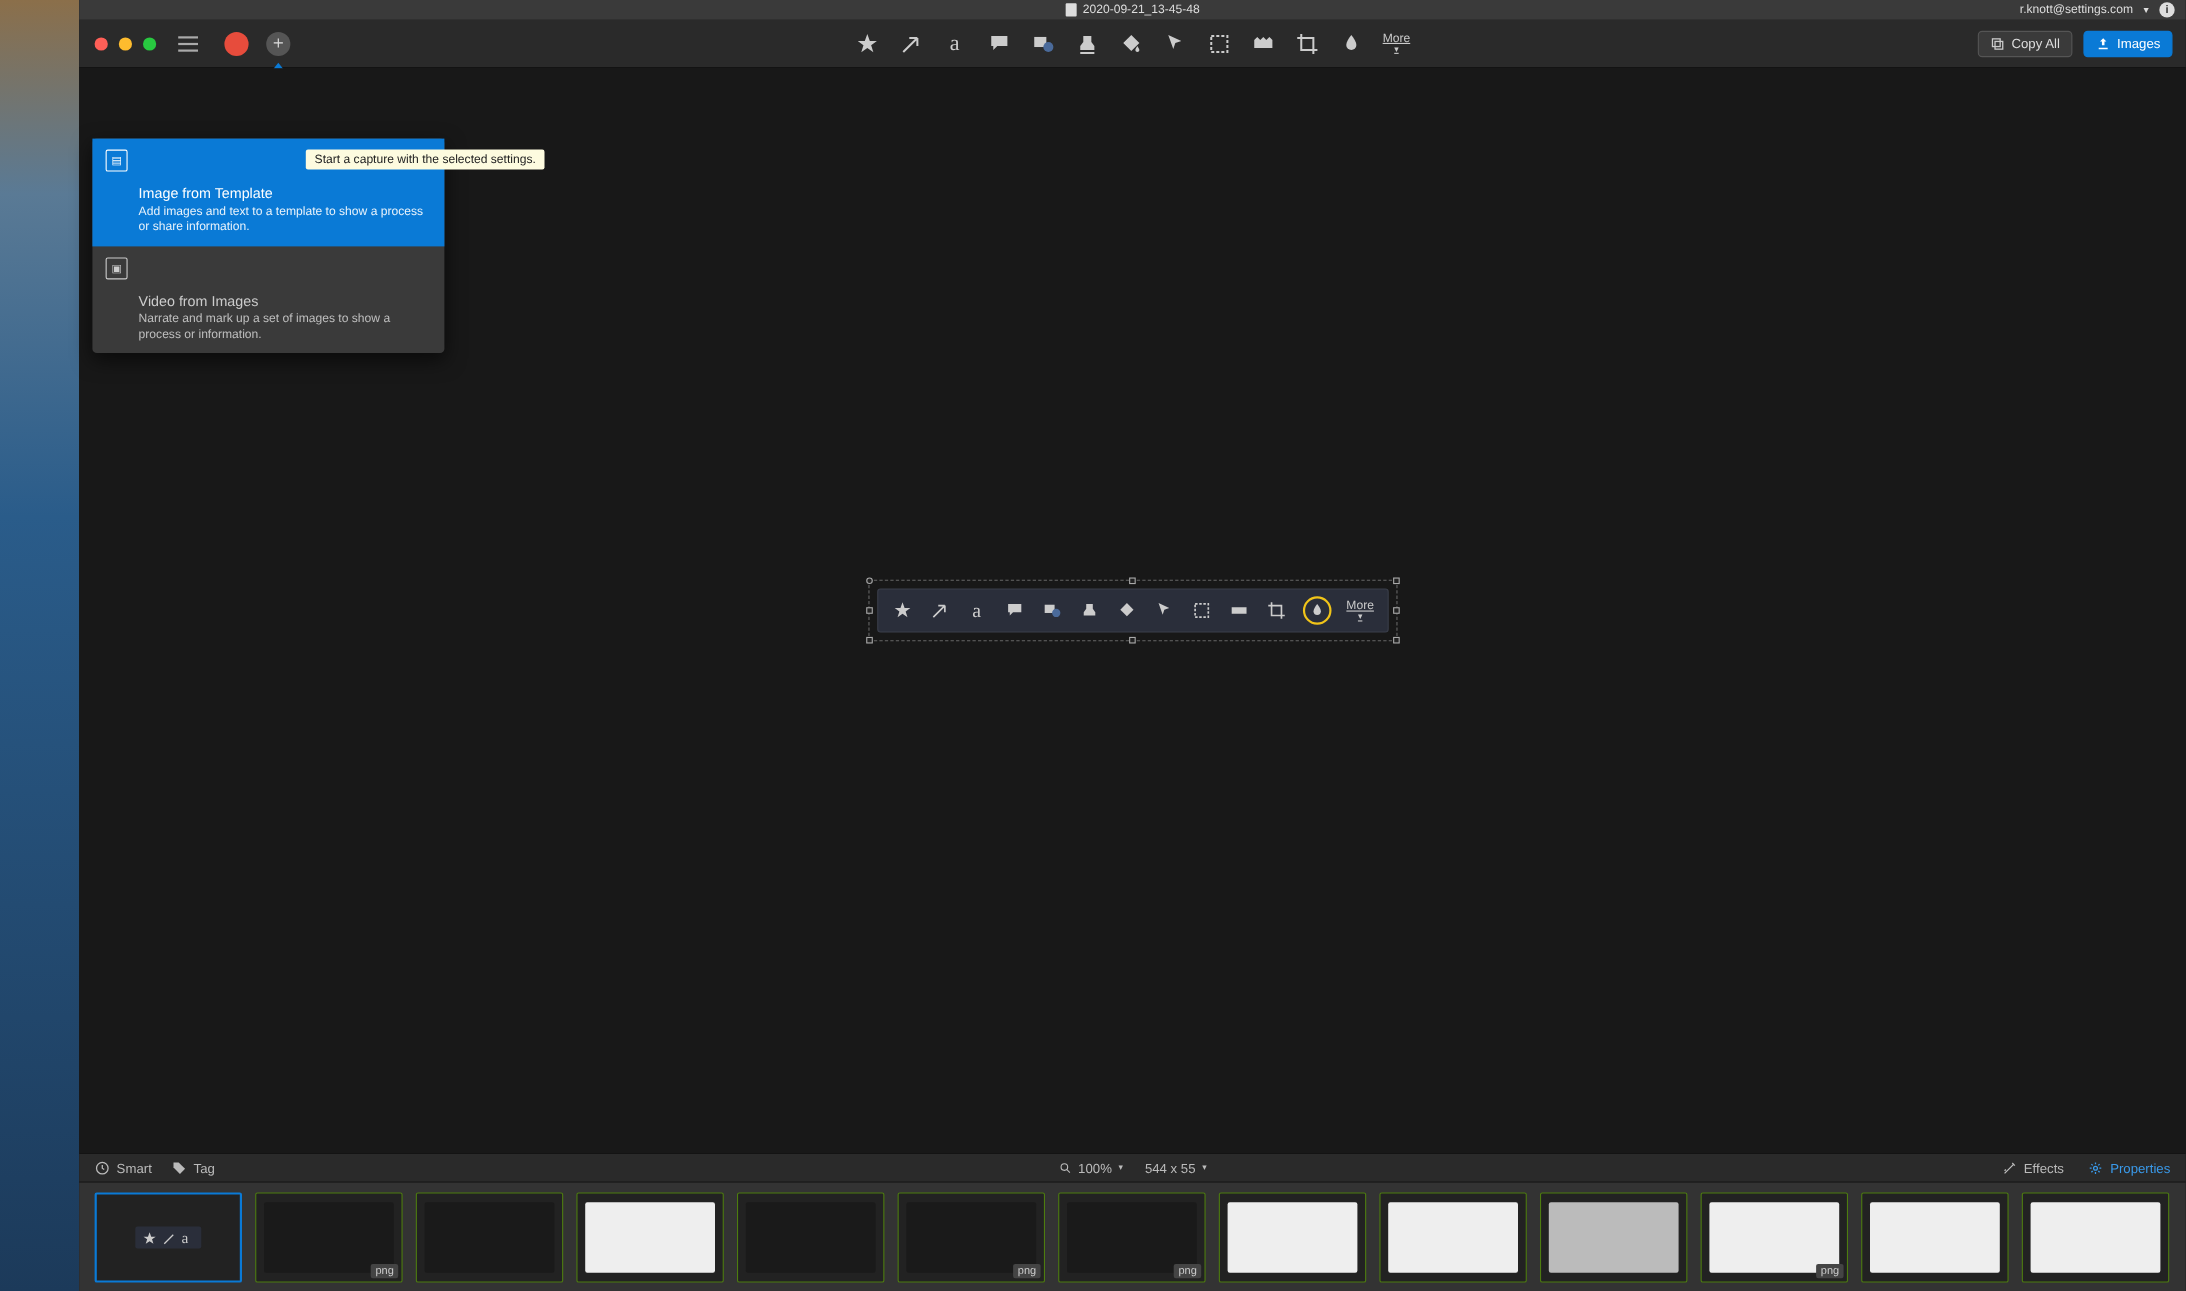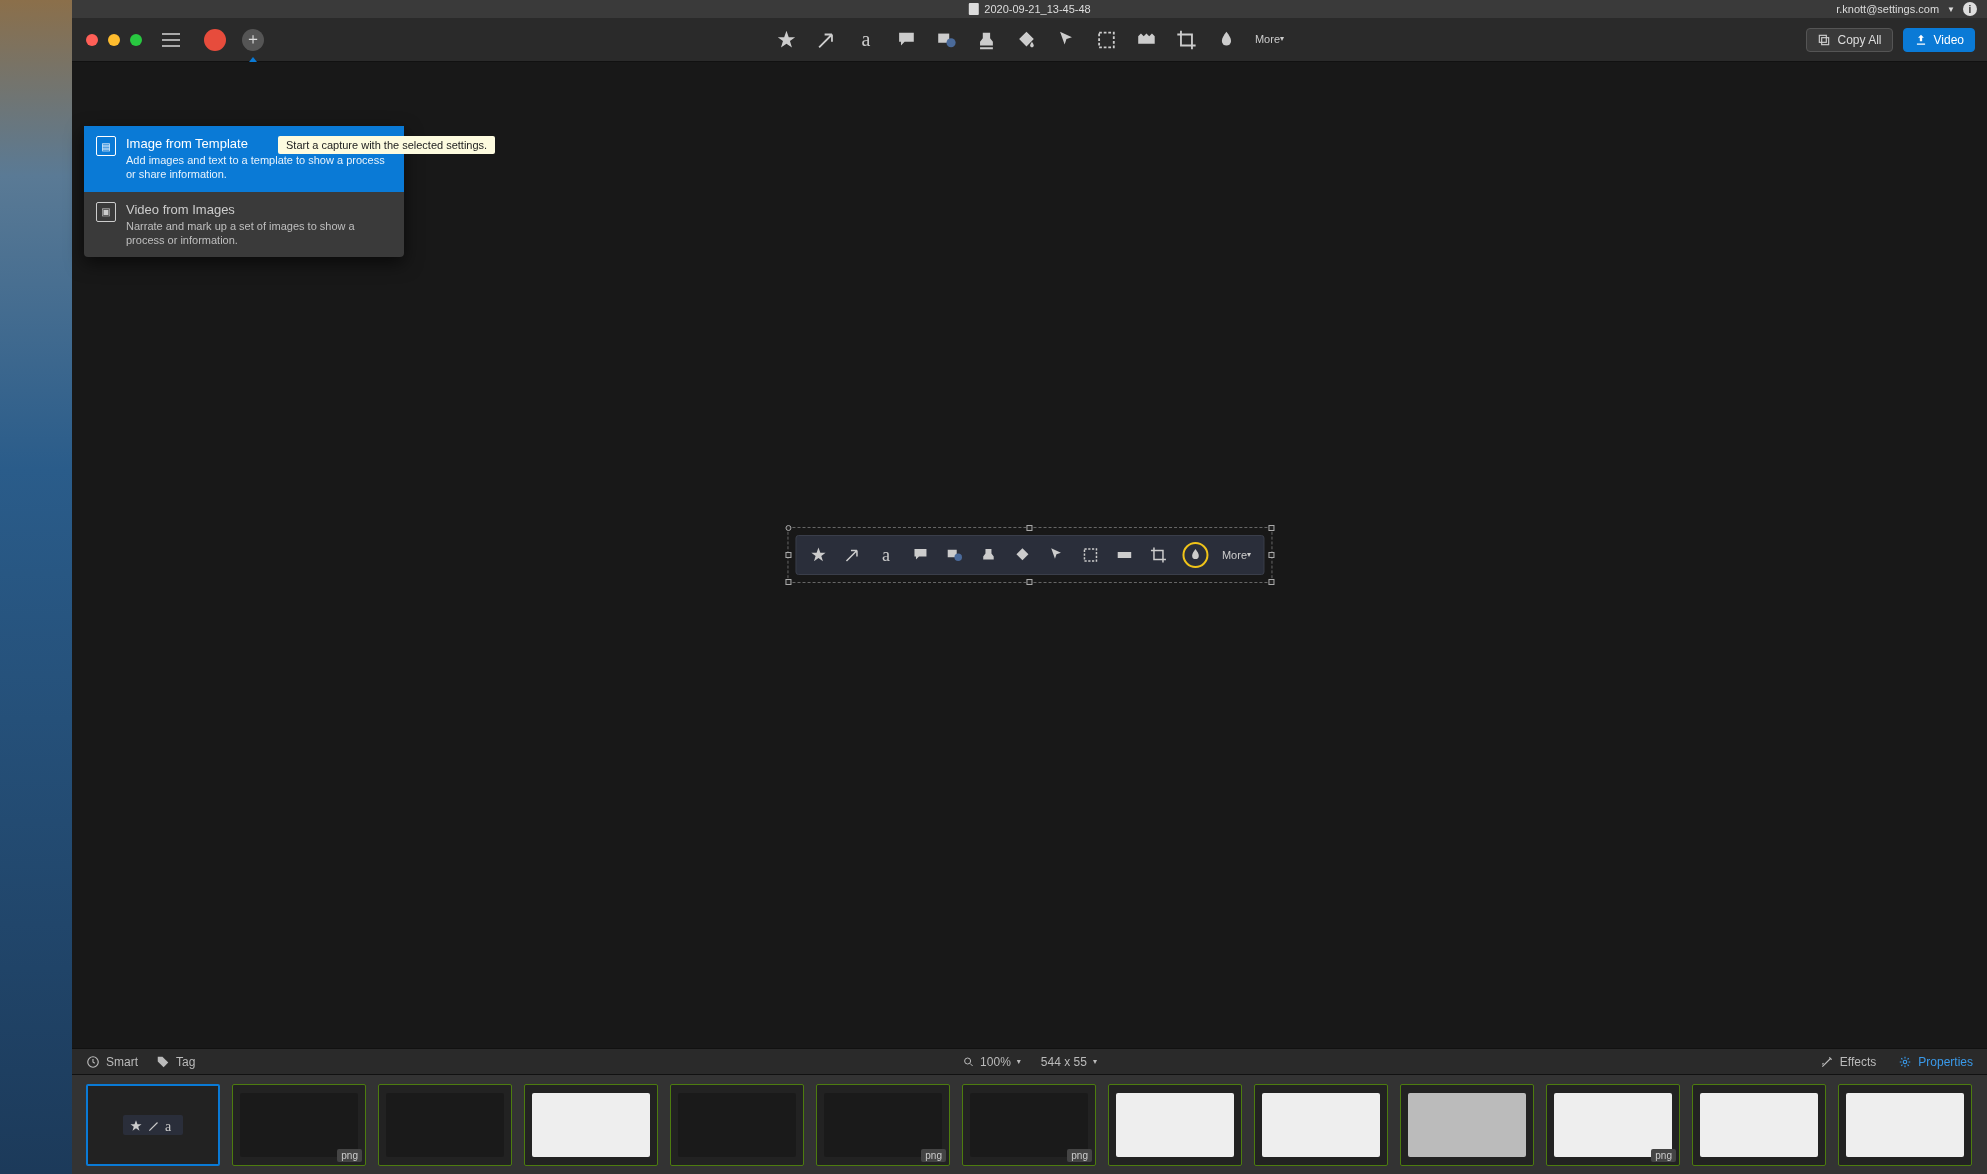--- a/index.html
+++ b/index.html
@@ -23,42 +23,42 @@
 .tl.yellow { background: #febc2e; }
 .tl.green { background: #28c840; }
 .hamburger { margin-left: 20px; width: 18px; height: 14px; display: flex; flex-direction: column; justify-content: space-between; }
 .hamburger span { height: 2px; background: #aaa; }
 .record-btn { margin-left: 24px; width: 22px; height: 22px; border-radius: 50%; background: #e74c3c; }
 .add-btn { margin-left: 16px; width: 22px; height: 22px; border-radius: 50%; background: #555; color: #ddd; display: flex; align-items: center; justify-content: center; font-size: 16px; position: relative; }
 .add-pointer { position: absolute; top: 28px; left: 50%; transform: translateX(-50%); width: 0; height: 0; border-left: 8px solid transparent; border-right: 8px solid transparent; border-bottom: 10px solid #0a7ad6; }
 
 .tool-strip { position: absolute; left: 50%; transform: translateX(-50%); display: flex; align-items: center; gap: 18px; }
 .tool-icon { width: 22px; height: 22px; fill: #ccc; color: #ccc; display: flex; align-items: center; justify-content: center; }
-.more-stack { display: flex; flex-direction: row; align-items: center; font-size: 11px; color: #ccc; line-height: 1.1; }
+.more-stack { display: flex; flex-direction: column; align-items: center; font-size: 11px; color: #ccc; line-height: 1.1; text-decoration: underline; }
 .more-stack .caret { font-size: 8px; }
 
 .toolbar-right { position: absolute; right: 12px; display: flex; align-items: center; gap: 10px; }
 .btn { background: #3a3a3a; border: 1px solid #555; border-radius: 4px; padding: 4px 10px; font-size: 12px; color: #ddd; display: flex; align-items: center; gap: 6px; }
 .btn.share { background: #0a7ad6; border-color: #0a7ad6; color: #fff; }
 
 .main-row { flex: 1; display: flex; position: relative; }
 .canvas-area { flex: 1; background: #181818; position: relative; }
 .props-panel { width: 270px; background: #2a2a2a; border-left: 1px solid #111; }
 .props-header { height: 30px; display: flex; align-items: center; justify-content: center; font-size: 13px; color: #ccc; border-bottom: 1px solid #222; position: relative; }
 .props-help { position: absolute; right: 8px; width: 16px; height: 16px; border-radius: 3px; background: #3a3a3a; display: flex; align-items: center; justify-content: center; font-size: 10px; }
 .props-body { padding: 14px 16px; }
 .prop-row { display: flex; align-items: center; justify-content: space-between; font-size: 12px; }
 .toggle { width: 32px; height: 16px; border-radius: 8px; background: #555; position: relative; }
 .toggle::after { content: ""; position: absolute; width: 14px; height: 14px; background: #ddd; border-radius: 50%; top: 1px; left: 1px; }
 
 .popover { position: absolute; top: 64px; left: 12px; width: 320px; background: #3a3a3a; border-radius: 4px; box-shadow: 0 6px 18px rgba(0,0,0,0.6); overflow: visible; z-index: 10; }
 .popover-item { display: flex; gap: 10px; padding: 10px 12px; }
 .popover-item.selected { background: #0a7ad6; color: #fff; }
 .popover-item .thumb { width: 20px; height: 20px; border: 1px solid currentColor; border-radius: 2px; flex-shrink: 0; display: flex; align-items: center; justify-content: center; font-size: 10px; }
-.popover-item .title { font-size: 13px; font-weight: 500; }
+.popover-item .title { font-size: 13px; font-weight: 500; margin-top: 32px; }
 .popover-item .desc { font-size: 11px; opacity: 0.9; margin-top: 2px; line-height: 1.3; }
 .tooltip { position: absolute; left: 194px; top: 10px; background: #fdfbdf; color: #222; font-size: 11px; padding: 3px 8px; border-radius: 2px; white-space: nowrap; z-index: 11; }
 
 .canvas-object { position: absolute; left: 50%; top: 50%; transform: translate(-50%, -50%); }
 .inner-toolbar { background: #2a2e3a; border: 1px solid #3a3e4a; border-radius: 3px; display: flex; align-items: center; gap: 14px; padding: 6px 12px; }
 .inner-toolbar .tool-icon { width: 20px; height: 20px; }
 .simplify-circle { width: 26px; height: 26px; border: 2px solid #f0c419; border-radius: 50%; display: flex; align-items: center; justify-content: center; }
 .selection-box { position: absolute; inset: -8px; border: 1px dashed #666; }
 .handle { position: absolute; width: 6px; height: 6px; border: 1px solid #aaa; background: #222; }
 .handle.tl { top: -3px; left: -3px; } .handle.tm { top: -3px; left: 50%; margin-left: -3px; }
@@ -187,21 +187,21 @@
         <svg viewBox="0 0 24 24" width="14" height="14">
             <rect x="4" y="4" width="12" height="12" fill="none" stroke="#ccc" stroke-width="2"></rect>
             <rect x="8" y="8" width="12" height="12" fill="none" stroke="#ccc" stroke-width="2"></rect>
           </svg>
         <span>Copy All</span>
       </div>
       <div class="btn share">
         <svg viewBox="0 0 24 24" width="14" height="14">
             <path fill="#fff" d="M12 3l5 5h-3v6h-4V8H7z M5 18h14v2H5z"></path>
           </svg>
-        <span>Video</span>
+        <span>Images</span>
       </div>
     </div>
   </div>
 
   <div class="main-row">
     <div class="canvas-area">
 
       <div class="popover">
         <div class="popover-item selected">
           <div class="thumb">▤</div>

